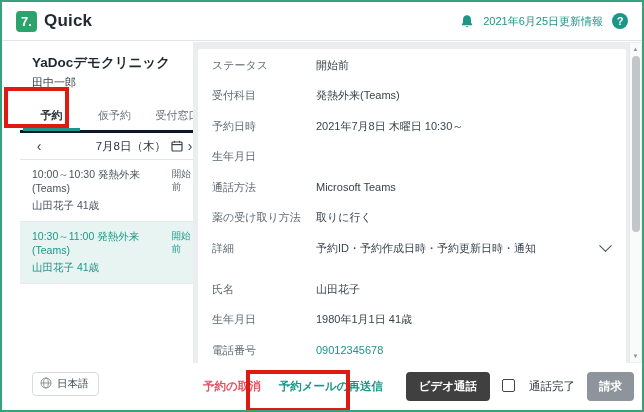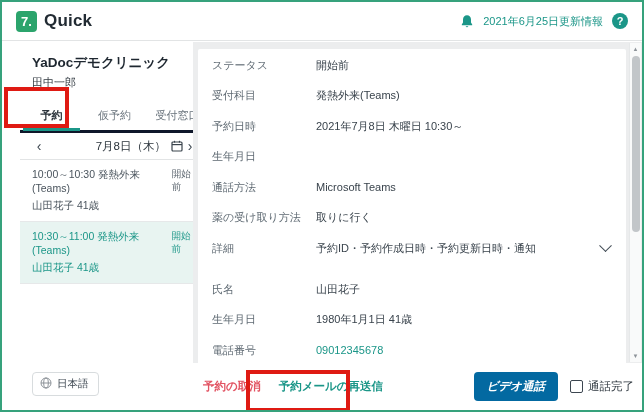--- a/index.html
+++ b/index.html
@@ -64,23 +64,23 @@
   .scroll-arrow{ position:absolute; left:0; right:0; text-align:center; font-size:6px; color:#8d9399; cursor:pointer; }
   .scroll-arrow.up{ top:3px; } .scroll-arrow.down{ bottom:3px; }
   .scroll-thumb{ position:absolute; left:2px; width:8px; top:13px; height:176px; background:#c2c6c9; border-radius:4px; cursor:pointer; }
 
   
   .footerbar{ position:absolute; left:191px; right:0; bottom:0; height:47px; background:#fff;
               display:flex; align-items:center; padding:0 8px 0 10px; }
   .cancel-link{ font-size:11.5px; font-weight:bold; color:#e25463; cursor:pointer; }
   .resend-link{ font-size:11.5px; font-weight:bold; color:#1b9688; cursor:pointer; margin-left:18px; }
   .footer-right{ margin-left:auto; display:flex; align-items:center; gap:12px; }
-  .video-btn{ background:#0369a1; color:#fff; border:none; border-radius:4px; font-size:11.5px; font-weight:bold;
-              padding:7px 13px; cursor:pointer; font-family:inherit;font-style:italic; }
-  .check-wrap{ display:flex; align-items:center; gap:5px; cursor:pointer; }
+  .video-btn{ background:#404040; color:#fff; border:none; border-radius:4px; font-size:11.5px; font-weight:bold;
+              padding:7px 13px; cursor:pointer; font-family:inherit; }
+  .check-wrap{ display:flex; align-items:flex-start; gap:14px; cursor:pointer; }
   .checkbox{ width:13px; height:13px; border:1.6px solid #3c4650; border-radius:2px; background:#fff; }
   .check-label{ font-size:11.5px; color:#2a333b; }
   .billing-btn{ background:#8e949b; color:#fff; border:none; border-radius:4px; font-size:11.5px; font-weight:bold;
                 padding:7px 12px; cursor:pointer; font-family:inherit; }
 
   
   .annot{ position:absolute; border:4px solid #df1a13; pointer-events:none; z-index:50; }
   .annot1{ left:2px; top:85px; width:65px; height:41px; }
   .annot2{ left:244px; top:368px; width:104px; height:42px; }
 </style>
@@ -216,19 +216,20 @@
 
   <footer class="footerbar">
     <span class="cancel-link">予約の取消</span>
     <span class="resend-link">予約メールの再送信</span>
     <div class="footer-right">
       <button class="video-btn">ビデオ通話</button>
       <span class="check-wrap">
         <span class="checkbox"></span>
         <span class="check-label">通話完了</span>
       </span>
+      <button class="billing-btn">請求</button>
     </div>
   </footer>
 
   <div class="annot annot1"></div>
   <div class="annot annot2"></div>
 
 </div>
 
 </body></html>

